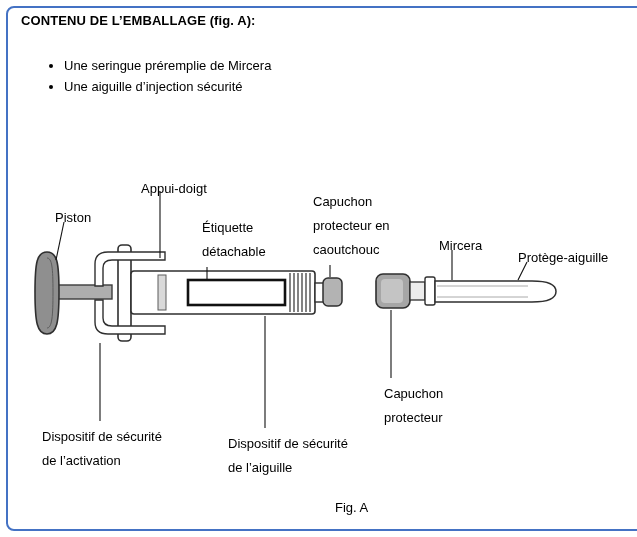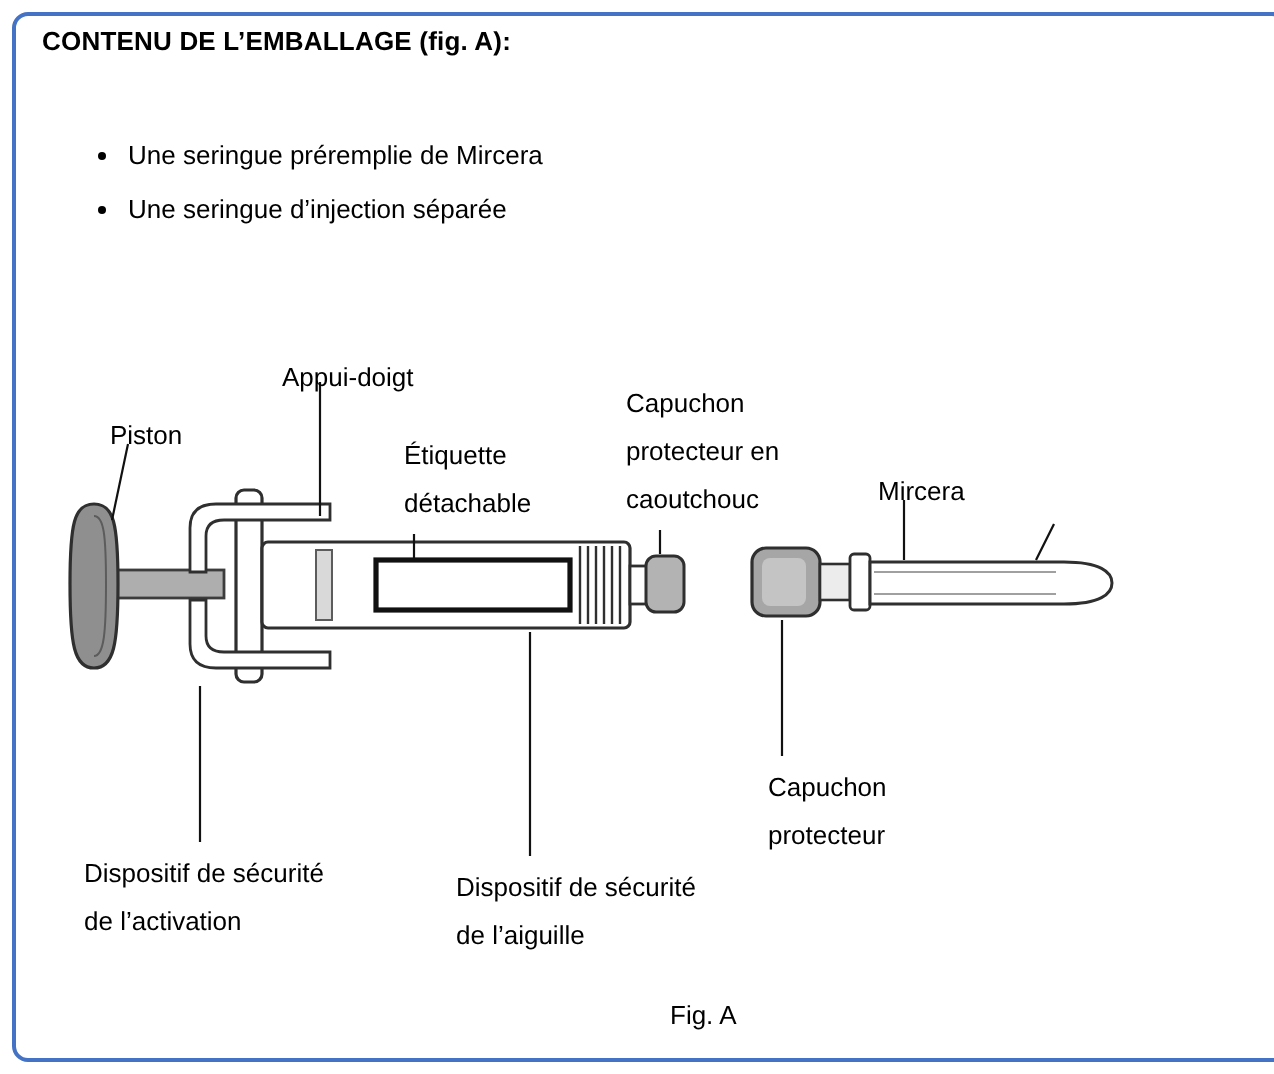--- a/index.html
+++ b/index.html
@@ -3,37 +3,37 @@
 <meta charset="utf-8">
 <style>
   html,body{margin:0;padding:0;background:#ffffff;}
   .page{
     position:relative;width:637px;height:537px;background:#ffffff;
     font-family:Liberation Sans, sans-serif;color:#000000;overflow:hidden;padding-left:13px;
   }
   .frame{position:absolute;inset:6px;border:2px solid #4472C4;border-radius:8px;pointer-events:none;}
   .title{position:absolute;left:21px;top:13px;font-size:13px;font-weight:bold;letter-spacing:.1px;}
   .bullets{position:absolute;left:42px;top:58px;margin:0;padding:0 0 0 22px;font-size:13px;}
-  .bullets li{margin:12px 0 6px 0;}
+  .bullets li{margin:0 0 6px 0;}
   .diagram{position:absolute;left:0;top:110px;width:637px;height:420px;}
   .diagram svg{position:absolute;left:0;top:0;display:block;}
   .dlabel{position:absolute;font-size:13px;line-height:24px;white-space:pre-line;}
   .caption{position:absolute;left:293px;top:390px;font-size:13px;margin-left:42px;}
 </style>
 </head>
 <body>
 
 <div class="page">
   <div class="frame" style="border-color: rgb(68, 114, 196);"></div>
 
   <div class="title">CONTENU DE L’EMBALLAGE (fig. A):</div>
 
   <ul class="bullets">
     <li>Une seringue préremplie de Mircera</li>
-    <li>Une seringue d’injection séparée</li>
+    <li>Une aiguille d’injection sécurité</li>
   </ul>
 
   <div class="diagram">
     <svg viewBox="0 0 637 420" width="637" height="420">
 
       <g>
         <rect x="56" y="175" width="56" height="14" fill="#aeaeae" stroke="#3c3c3c" stroke-width="1.4"></rect>
         <path d="M47,142 C57,142 59,152 59,182 C59,212 57,224 47,224 C37,224 35,212 35,182 C35,152 37,142 47,142 Z" fill="#8f8f8f" stroke="#2f2f2f" stroke-width="1.6"></path>
         <path d="M47,148 C52,148 53,158 53,182 C53,206 52,218 47,218" fill="none" stroke="#5c5c5c" stroke-width="1"></path>
         <rect x="118" y="135" width="13" height="96" rx="4" fill="#ffffff" stroke="#2f2f2f" stroke-width="1.6"></rect>
@@ -77,20 +77,21 @@
     </svg>
 
     <div class="dlabel" style="left:55px;top:96px">Piston</div>
     <div class="dlabel" style="left:202px;top:106px">Étiquette
 détachable</div>
     <div class="dlabel" style="left:141px;top:67px">Appui-doigt</div>
     <div class="dlabel" style="left:313px;top:80px">Capuchon
 protecteur en
 caoutchouc</div>
     <div class="dlabel" style="left:439px;top:124px">Mircera</div>
+    <div class="dlabel" style="left:518px;top:136px">Protège-aiguille</div>
     <div class="dlabel" style="left:384px;top:272px">Capuchon
 protecteur</div>
     <div class="dlabel" style="left:42px;top:315px">Dispositif de sécurité
 de l’activation</div>
     <div class="dlabel" style="left:228px;top:322px">Dispositif de sécurité
 de l’aiguille</div>
 
     <div class="caption">Fig. A</div>
   </div>
 </div>

